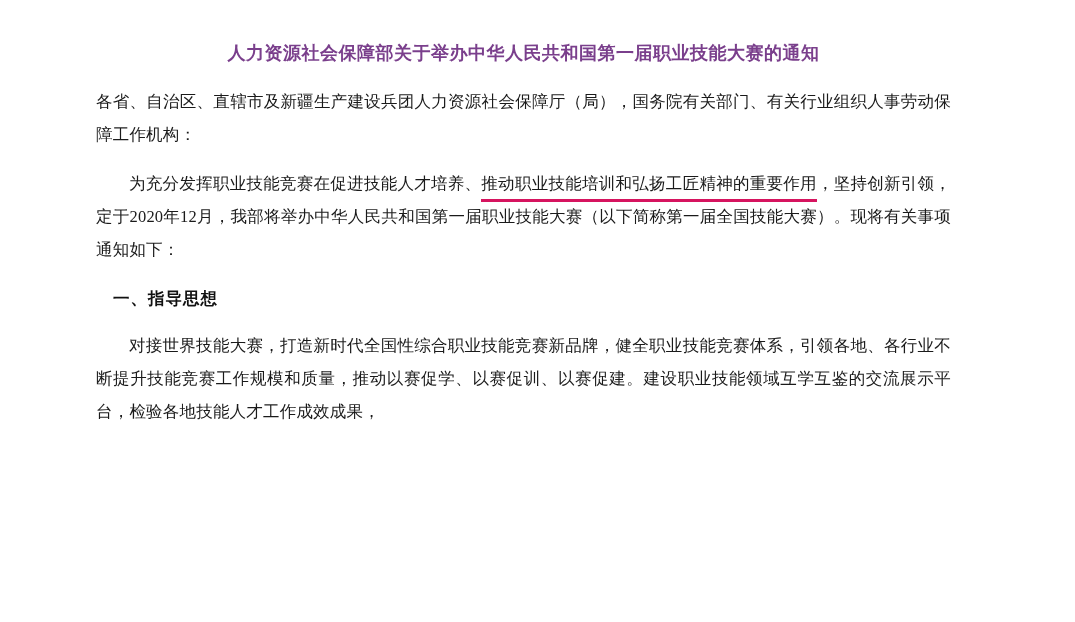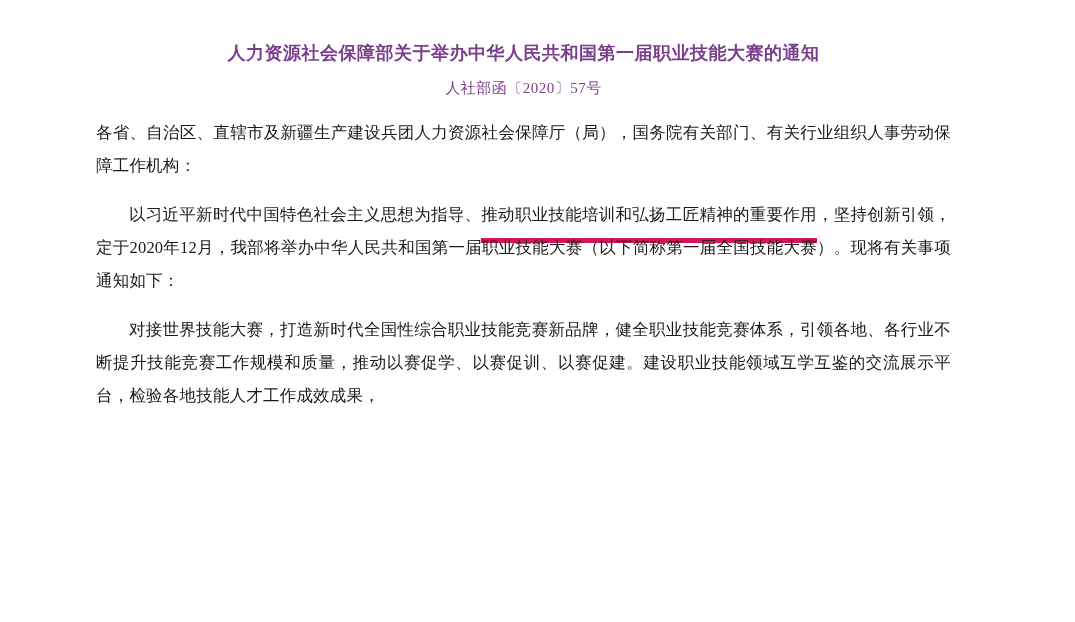--- a/index.html
+++ b/index.html
@@ -55,41 +55,41 @@
     font-size: 16.5px;
     font-weight: bold;
     color: #111111;
     line-height: 2.0;
     text-indent: 2em;
     margin: 14px 0 0 0;
     letter-spacing: 1px;
   }
   .hl {
     background: linear-gradient(to bottom, rgba(255,255,255,0) 88%, #d6145f 88%, #d6145f 100%);
-    padding-bottom: 19px;
+    padding-bottom: 9px;
   }
   .addr {
     margin-top: 18px;
   }
 </style>
 </head>
 <body>
 
 <div class="page">
 
   <h1 class="doc-title">人力资源社会保障部关于举办中华人民共和国第一届职业技能大赛的通知</h1>
 
-  <div class="doc-number">人社部函〔2020〕57号</div>
 
   <p class="body-text addr">各省、自治区、直辖市及新疆生产建设兵团人力资源社会保障厅（局），国务院有关部门、有关行业组织人事劳动保障工作机构：</p>
 
   <p class="body-text para indent">
-    <span>以习近平新时代中国特色社会主义思想为指导、</span><span class="hl">推动职业技能培训和弘扬工匠精神的重要作用</span><span>，坚持创新引领，定于2020年12月，我部将举办中华人民共和国第一届职业技能大赛（以下简称第一届全国技能大赛）。现将有关事项通知如下：</span>
+    <span>为充分发挥职业技能竞赛在促进技能人才培养、</span><span class="hl">推动职业技能培训和弘扬工匠精神的重要作用</span><span>，坚持创新引领，定于2020年12月，我部将举办中华人民共和国第一届职业技能大赛（以下简称第一届全国技能大赛）。现将有关事项通知如下：</span>
   </p>
 
+  <h2 class="section-head">一、指导思想</h2>
 
 
 
   <p class="body-text para indent">
     <span>对接世界技能大赛，打造新时代全国性综合职业技能竞赛新品牌，健全职业技能竞赛体系，引领各地、各行业不断提升技能竞赛工作规模和质量，推动以赛促学、以赛促训、以赛促建。建设职业技能领域互学互鉴的交流展示平台，检验各地技能人才工作成效成果，</span>
   </p>
 
 </div>
 
 </body></html>

